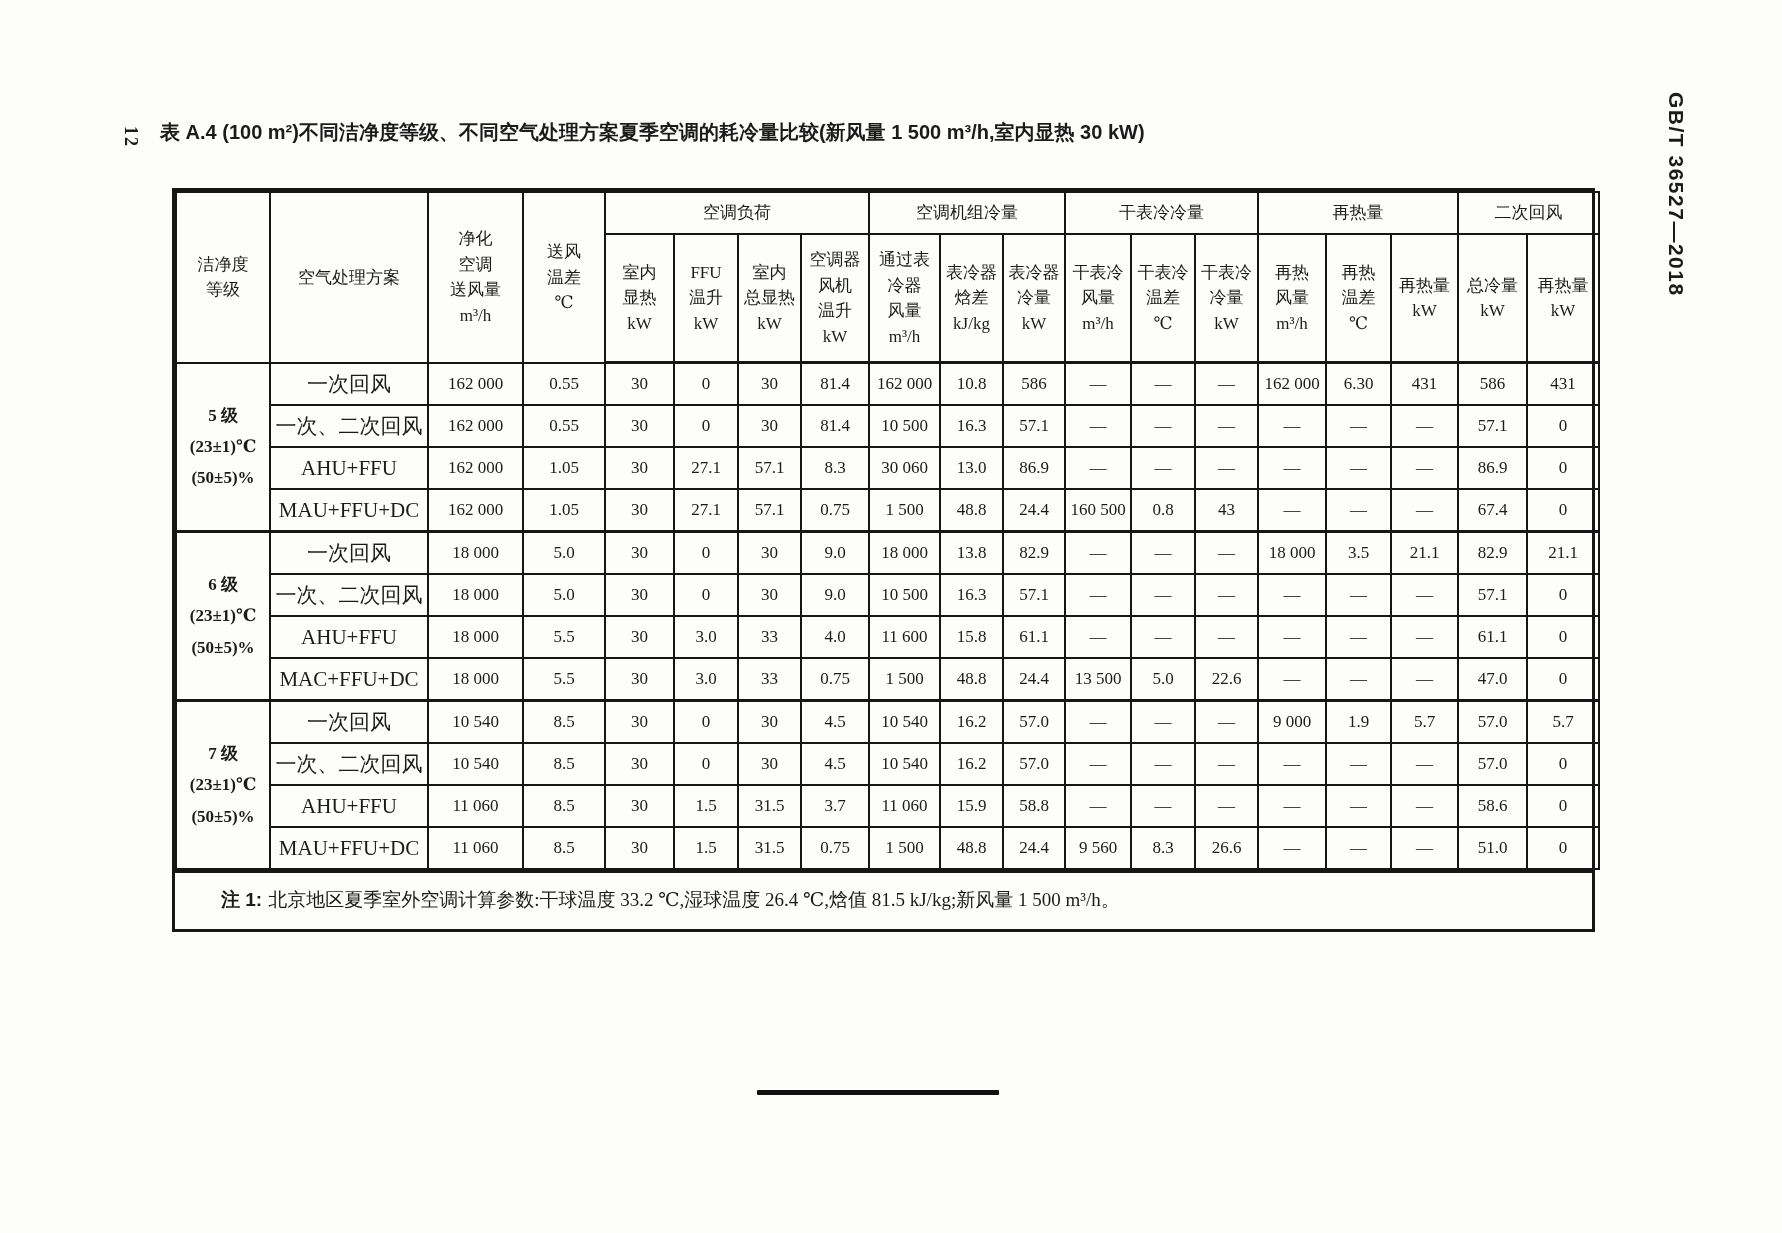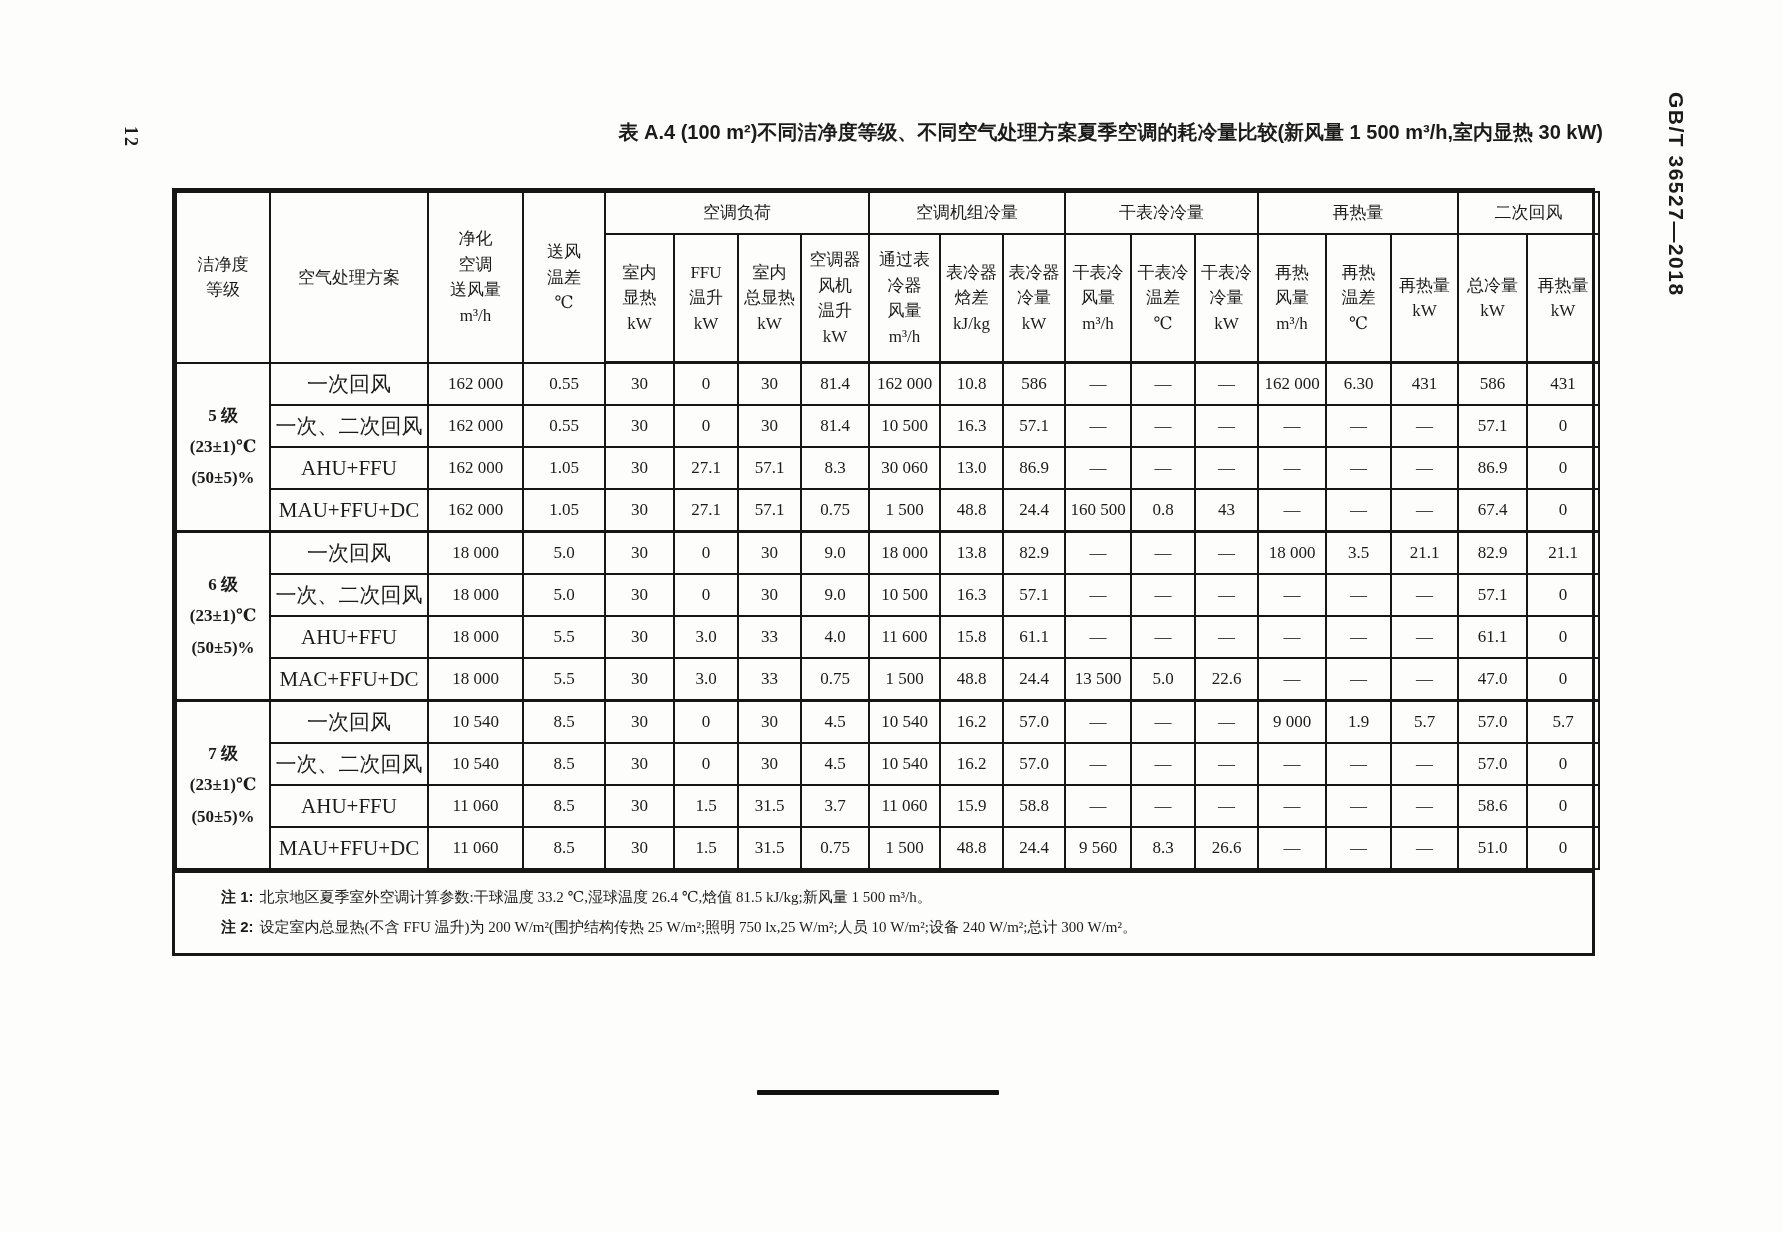--- a/index.html
+++ b/index.html
@@ -14,22 +14,22 @@
     transform:rotate(90deg);transform-origin:0 0;
     font-size:18px;font-weight:bold;letter-spacing:2px;white-space:nowrap;
   }
   .std-code{
     position:absolute;left:1688px;top:92px;
     transform:rotate(90deg);transform-origin:0 0;
     font-size:21px;font-weight:bold;letter-spacing:1.5px;white-space:nowrap;
     font-family:"Liberation Sans","DejaVu Sans",sans-serif;
   }
   .title{
-    position:absolute;left:180px;top:119px;width:1423px;
-    text-align:right;font-size:20px;font-weight:700;
+    position:absolute;left:160px;top:119px;width:1423px;
+    text-align:left;font-size:20px;font-weight:700;
     font-family:"Liberation Sans","DejaVu Sans",sans-serif;
     white-space:nowrap;
   }
   .table-wrap{
     position:absolute;left:172px;top:188px;width:1423px;
     border:3px solid #161616;box-sizing:border-box;background:#fdfdfc;
   }
   table{border-collapse:collapse;table-layout:fixed;width:100%;}
   th,td{
     border:2px solid #161616;text-align:center;vertical-align:middle;
@@ -38,21 +38,21 @@
   thead th{white-space:pre-line;line-height:1.5;}
   tr.ghead th{height:40px;text-align:center;}
   tr.shead th{height:126px;}
   tbody td{height:40px;}
   tbody tr.gstart td{border-top-width:3px;}
   thead tr.shead th{border-bottom-width:3px;}
   td.grp{white-space:pre-line;line-height:1.85;font-size:17px;font-weight:bold;}
   td.scheme{font-size:21px;}
   .notes{
     border-top:3px solid #161616;
-    padding:8px 18px 10px 46px;font-size:15px;
+    padding:8px 18px 10px 46px;font-size:19px;
   }
   .notes p{margin:3px 0;padding-left:50px;text-indent:-50px;line-height:1.7;}
   .nlab{
     font-weight:bold;
     font-family:"Liberation Sans","DejaVu Sans",sans-serif;
     padding-right:6px;
   }
   .endbar{
     position:absolute;left:757px;top:1090px;width:242px;height:5px;
     background:#111;border-radius:1px;
@@ -400,17 +400,16 @@
         <td>—</td>
         <td>—</td>
         <td>—</td>
         <td>51.0</td>
         <td>0</td>
       </tr>
     </tbody>
   </table>
   <div class="notes">
     <p><span class="nlab">注 1:</span><span>北京地区夏季室外空调计算参数:干球温度 33.2 ℃,湿球温度 26.4 ℃,焓值 81.5 kJ/kg;新风量 1 500 m³/h。</span></p>
-    <p><span class="nlab">注 2:</span><span>设定室内总显热(不含 FFU 温升)为 200 W/m²(围护结构传热 25 W/m²;照明 750 lx,25 W/m²;人员 10 W/m²;设备 240 W/m²;总计 300 W/m²。</span></p>
   </div>
 </div>
 
 <div class="endbar"></div>
 
 </body></html>

